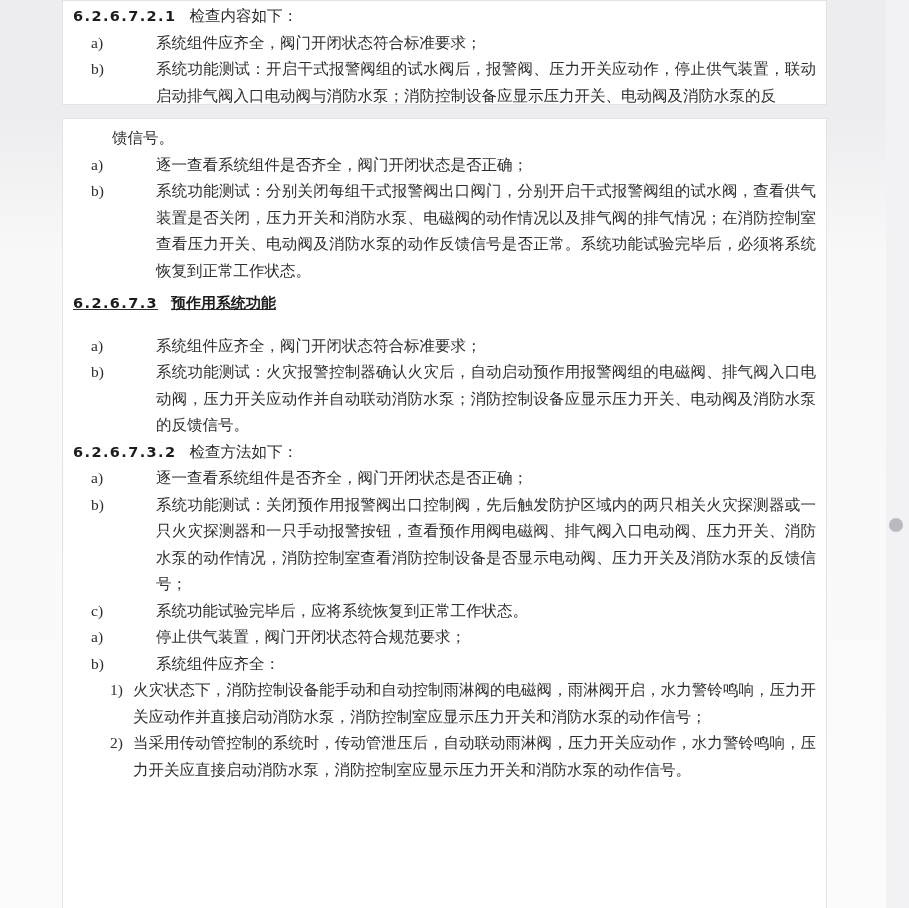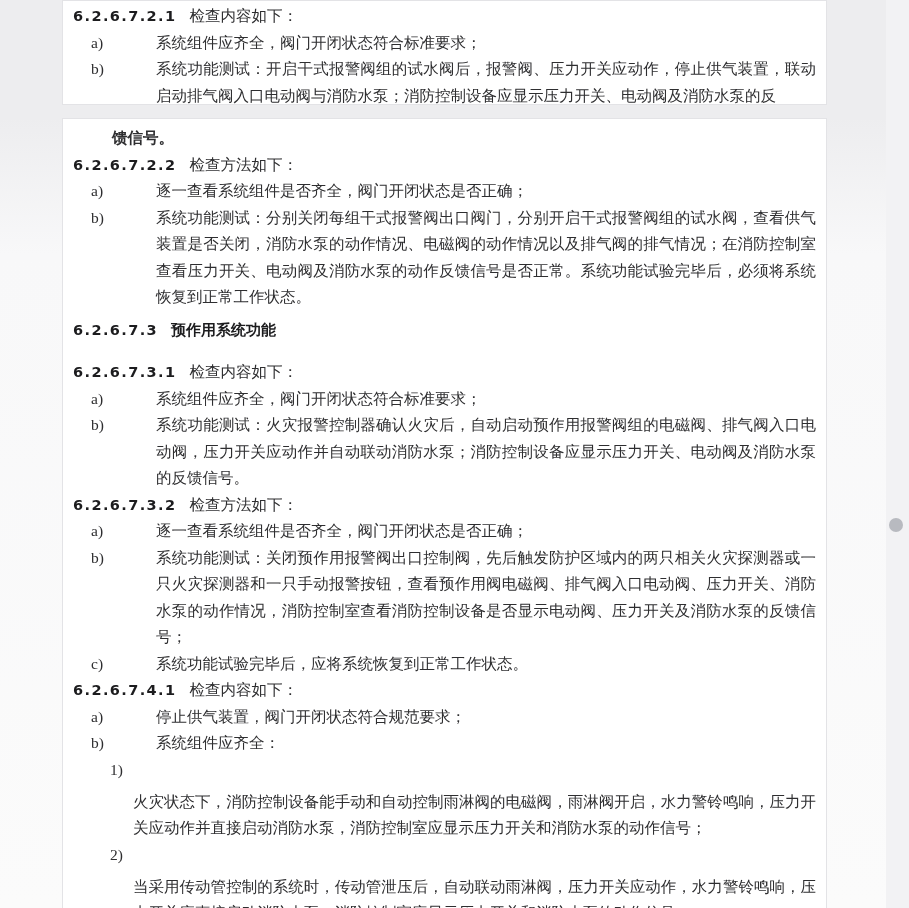--- a/index.html
+++ b/index.html
@@ -34,37 +34,37 @@
   .clause .num, .heading .num {
     font-family: "DejaVu Sans", "Liberation Sans", sans-serif;
     font-weight: bold;
     font-size: 14.5px;
     letter-spacing: 1.4px;
     color: #1c1c1e;
     margin-right: 13px;
     white-space: nowrap;
   }
   .clause .ctitle { color: #2e2e30; }
-  .heading { margin: 6px 0 16px 0; }
+  .heading { margin: 6px 0 16px 0; text-decoration: underline; }
   .heading .htitle {
     font-family: "DejaVu Sans", "Liberation Sans", sans-serif;
     font-weight: bold;
     font-size: 15px;
     color: #1c1c1e;
   }
 
   .item { display: flex; padding-left: 18px; }
   .item .ilabel { flex: 0 0 21px; white-space: nowrap; }
   .item .itext { flex: 1; text-align: justify; margin-left: 44px; }
 
   .subitem { display: flex; padding-left: 37px; }
   .subitem .ilabel { flex: 0 0 23px; white-space: nowrap; }
-  .subitem .itext { flex: 1; text-align: justify; margin-top: 32px; }
+  .subitem .itext { flex: 1; text-align: justify; }
 
-  .cont { padding-left: 39px; font-weight: bold; }
+  .cont { padding-left: 39px; }
 
   .scroll-gutter {
     position: absolute;
     top: 0; right: 0;
     width: 23px; height: 908px;
     background: #f2f2f4;
   }
   .scroll-thumb {
     position: absolute;
     left: 3px; top: 518px;
@@ -89,39 +89,33 @@
     <div class="item">
       <span class="ilabel">b)</span>
       <span class="itext">系统功能测试：开启干式报警阀组的试水阀后，报警阀、压力开关应动作，停止供气装置，联动启动排气阀入口电动阀与消防水泵；消防控制设备应显示压力开关、电动阀及消防水泵的反</span>
     </div>
   </div>
 
   <div class="page page2">
 
     <div class="cont">馈信号。</div>
 
-    <div class="clause">
-      <span class="num">6.2.6.7.2.2</span><span class="ctitle">检查方法如下：</span>
-    </div>
     <div class="item">
       <span class="ilabel">a)</span>
       <span class="itext">逐一查看系统组件是否齐全，阀门开闭状态是否正确；</span>
     </div>
     <div class="item">
       <span class="ilabel">b)</span>
-      <span class="itext">系统功能测试：分别关闭每组干式报警阀出口阀门，分别开启干式报警阀组的试水阀，查看供气装置是否关闭，消防水泵的动作情况、电磁阀的动作情况以及排气阀的排气情况；在消防控制室查看压力开关、电动阀及消防水泵的动作反馈信号是否正常。系统功能试验完毕后，必须将系统恢复到正常工作状态。</span>
+      <span class="itext">系统功能测试：分别关闭每组干式报警阀出口阀门，分别开启干式报警阀组的试水阀，查看供气装置是否关闭，压力开关和消防水泵、电磁阀的动作情况以及排气阀的排气情况；在消防控制室查看压力开关、电动阀及消防水泵的动作反馈信号是否正常。系统功能试验完毕后，必须将系统恢复到正常工作状态。</span>
     </div>
 
     <div class="heading">
       <span class="num">6.2.6.7.3</span><span class="htitle">预作用系统功能</span>
     </div>
 
-    <div class="clause">
-      <span class="num">6.2.6.7.3.1</span><span class="ctitle">检查内容如下：</span>
-    </div>
     <div class="item">
       <span class="ilabel">a)</span>
       <span class="itext">系统组件应齐全，阀门开闭状态符合标准要求；</span>
     </div>
     <div class="item">
       <span class="ilabel">b)</span>
       <span class="itext">系统功能测试：火灾报警控制器确认火灾后，自动启动预作用报警阀组的电磁阀、排气阀入口电动阀，压力开关应动作并自动联动消防水泵；消防控制设备应显示压力开关、电动阀及消防水泵的反馈信号。</span>
     </div>
 
     <div class="clause">
@@ -134,23 +128,20 @@
     <div class="item">
       <span class="ilabel">b)</span>
       <span class="itext">系统功能测试：关闭预作用报警阀出口控制阀，先后触发防护区域内的两只相关火灾探测器或一只火灾探测器和一只手动报警按钮，查看预作用阀电磁阀、排气阀入口电动阀、压力开关、消防水泵的动作情况，消防控制室查看消防控制设备是否显示电动阀、压力开关及消防水泵的反馈信号；</span>
     </div>
     <div class="item">
       <span class="ilabel">c)</span>
       <span class="itext">系统功能试验完毕后，应将系统恢复到正常工作状态。</span>
     </div>
 
 
-    <div class="clause">
-      <span class="num">6.2.6.7.4.1</span><span class="ctitle">检查内容如下：</span>
-    </div>
     <div class="item">
       <span class="ilabel">a)</span>
       <span class="itext">停止供气装置，阀门开闭状态符合规范要求；</span>
     </div>
     <div class="item">
       <span class="ilabel">b)</span>
       <span class="itext">系统组件应齐全：</span>
     </div>
     <div class="subitem">
       <span class="ilabel">1)</span>

